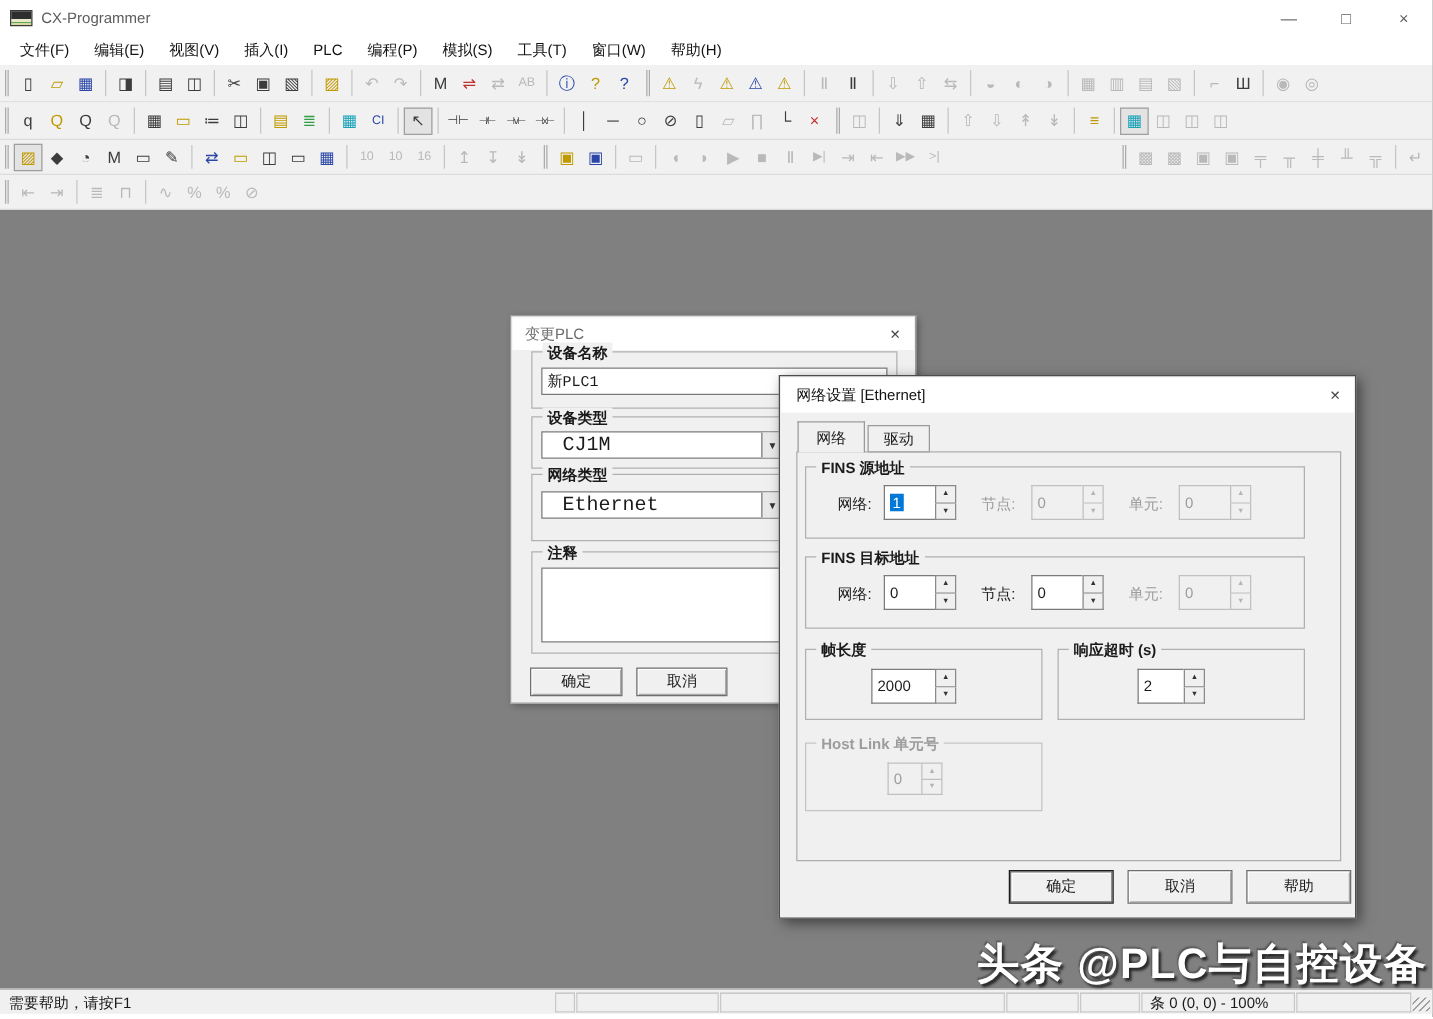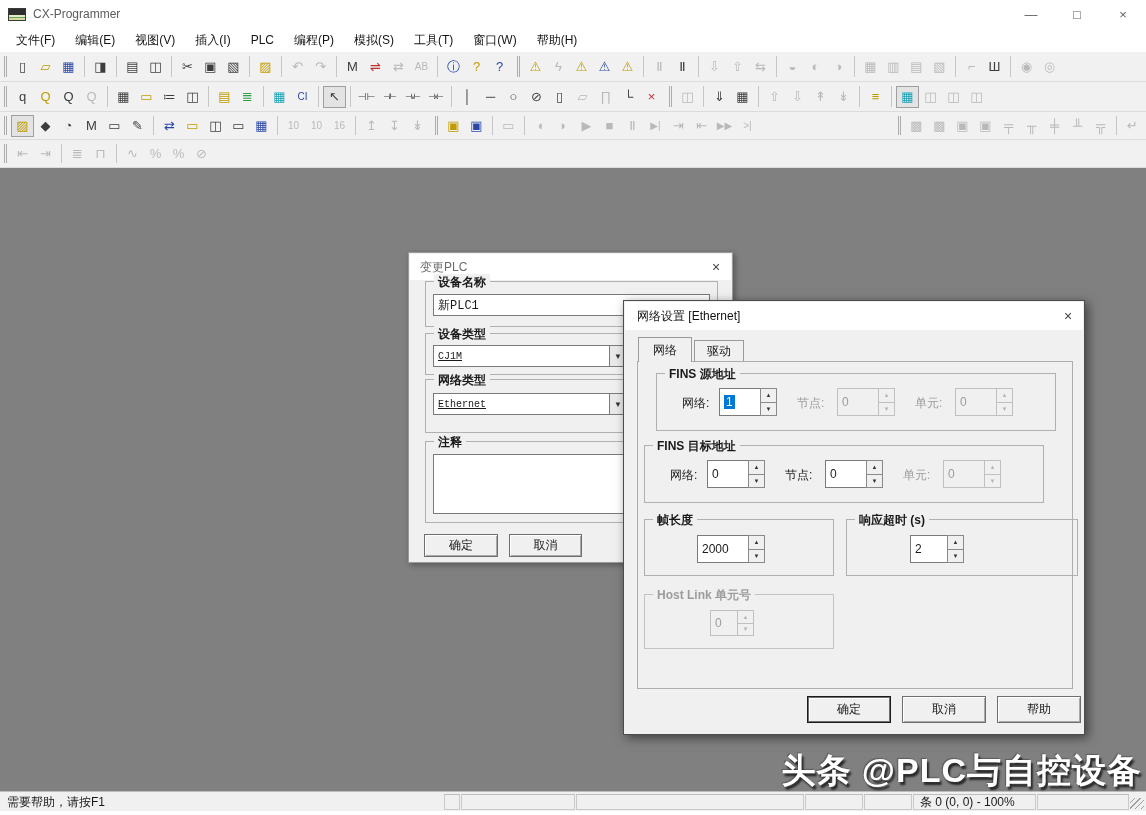--- a/index.html
+++ b/index.html
@@ -59,21 +59,21 @@
               display:flex; align-items:center; padding-left:10px; font-size:12px; }
   .dlgclose { margin-left:auto; width:30px; text-align:center; font-size:14px; color:#444; }
   .grp { position:absolute; border:1px solid #b0b0b0; }
   .grplbl { position:absolute; top:-8px; left:8px; background:#f0f0f0; padding:0 4px; font-size:12px;font-weight:bold; }
   .grp.dis, .grplbl.dis, .flbl.dis, .radlbl.dis { color:#9c9c9c; }
   .grp.dis { border-color:#c3c3c3; }
 
   .edit { position:absolute; background:#fff; border:1px solid #7a7a7a; font-size:12px;
           display:flex; align-items:center; padding-left:4px; }
   .combo { position:absolute; background:#fff; border:1px solid #7a7a7a; display:flex; align-items:stretch; }
-  .comboval { flex:1; display:flex; align-items:center; padding-left:4px; font-size:10px;text-decoration:underline; }
+  .comboval { flex:1; display:flex; align-items:center; padding-left:16px; font-size:16px; }
   .combobtn { width:17px; border-left:1px solid #7a7a7a; background:#e9e9e9; display:flex;
               align-items:center; justify-content:center; font-size:8px; color:#333; }
   .btn { position:absolute; background:#f0f0f0; border:1px solid #6e6e6e;
          box-shadow:inset 1px 1px 0 #fff, inset -1px -1px 0 #a9a9a9;
          display:flex; align-items:center; justify-content:center; font-size:12px; }
   .btn.default { border:1px solid #1c1c1c; box-shadow:inset 0 0 0 1px #6e6e6e, inset 2px 2px 0 #fff; }
 
   
   .spin { position:absolute; height:28px; display:flex; }
   .spinval { flex:1; background:#fff; border:1px solid #7a7a7a; border-right:none; display:flex;
@@ -382,21 +382,21 @@
 <div class="dlg" id="dlg2">
   <div class="dlgtitle">
     <span>网络设置 [Ethernet]</span>
     <span class="dlgclose">×</span>
   </div>
 
   <div class="tab" id="tab-network">网络</div>
   <div class="tab" id="tab-driver">驱动</div>
   <div id="tabpanel"></div>
 
-  <div class="grp" style="left:32px;top:72px;width:400px;height:58px">
+  <div class="grp" style="left:20px;top:72px;width:400px;height:58px">
     <span class="grplbl">FINS 源地址</span>
     <span class="flbl" style="left:25px">网络:</span>
     <div class="spin" style="left:62px;top:14px;width:58px">
         <span class="spinval">
           <span class="selhl">1</span>
         </span>
         <span class="spinarrows">
           <span class="sparrow">▲</span>
           <span class="sparrow">▼</span>
         </span>
@@ -451,21 +451,21 @@
     <span class="grplbl">帧长度</span>
     <div class="spin" style="left:52px;top:15px;width:68px">
         <span class="spinval">2000</span>
         <span class="spinarrows">
           <span class="sparrow">▲</span>
           <span class="sparrow">▼</span>
         </span>
       </div>
   </div>
 
-  <div class="grp" style="left:222px;top:218px;width:232px;height:57px">
+  <div class="grp" style="left:222px;top:218px;width:198px;height:57px">
     <span class="grplbl">响应超时 (s)</span>
     <div class="spin" style="left:63px;top:15px;width:54px">
         <span class="spinval">2</span>
         <span class="spinarrows">
           <span class="sparrow">▲</span>
           <span class="sparrow">▼</span>
         </span>
       </div>
   </div>
 

